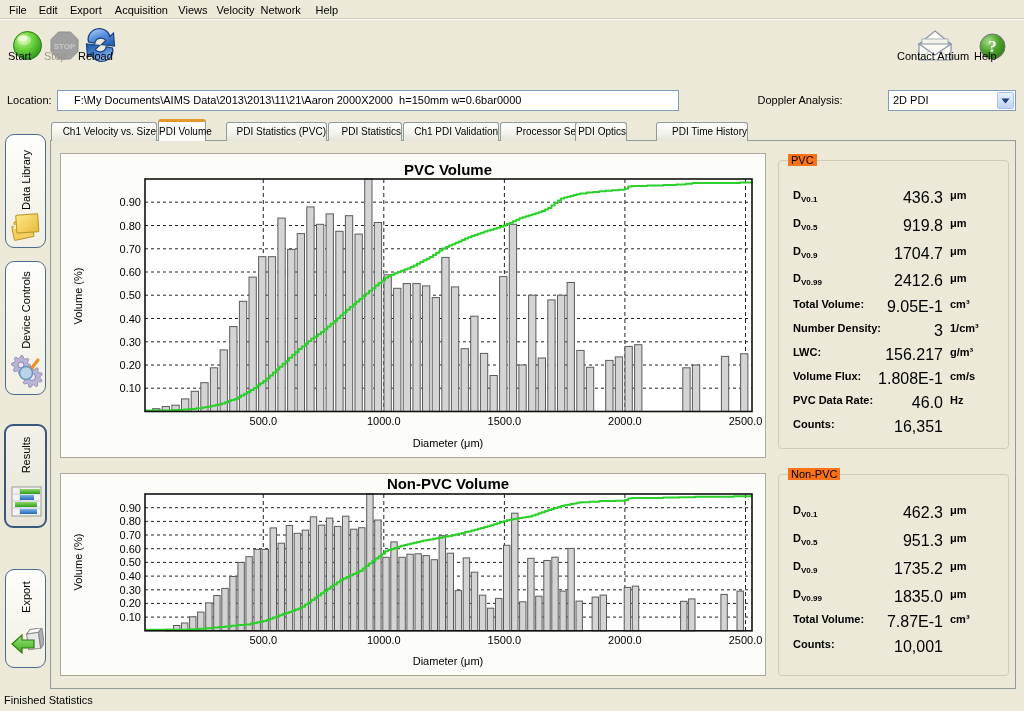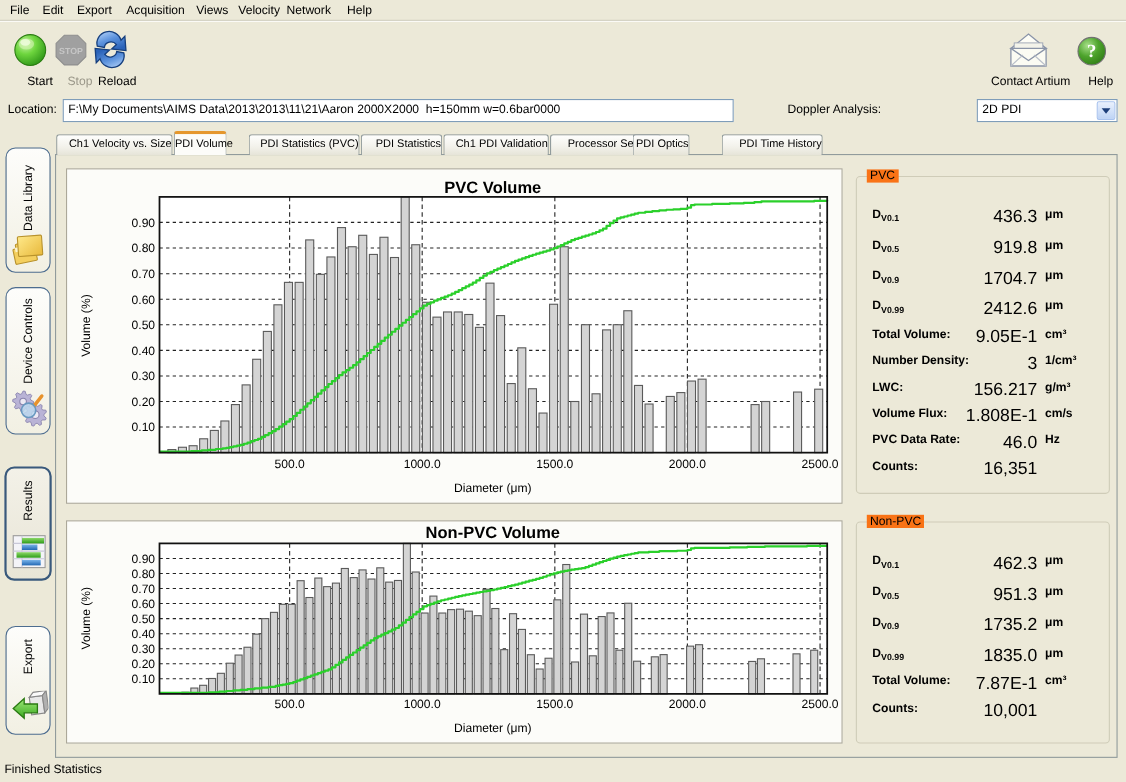--- a/index.html
+++ b/index.html
@@ -1,19 +1,19 @@
 <!DOCTYPE html>
 <html><head><meta charset="utf-8">
 <style>
 html,body{margin:0;padding:0}
 body{width:1024px;height:711px;position:relative;overflow:hidden;
  background:#ece9d8;font-family:"Liberation Sans", sans-serif;font-size:11px;color:#000}
 .abs{position:absolute}
 .menu{top:3px;height:14px;line-height:14px}
-.tlabel{top:68px;text-align:right}
+.tlabel{top:50px;text-align:left}
 .tab{position:absolute;top:122px;height:19px;line-height:18px;text-align:right;
  background:linear-gradient(180deg,#fefefd,#f2f1ea 60%,#e6e4d8);border:1px solid #919b9c;
  border-bottom:none;border-radius:3px 3px 0 0;white-space:nowrap;font-size:10px;box-sizing:border-box}
 .tabsel{position:absolute;top:119px;height:22px;line-height:19px;text-align:center;
  background:#fcfcf9;border:1px solid #919b9c;border-bottom:none;border-radius:3px 3px 0 0;
  border-top:3px solid #e5972d;white-space:nowrap;font-size:10px;z-index:5;box-sizing:border-box}
 .sideb{position:absolute;left:5px;width:39px;border:1px solid #4d6d90;border-radius:9px;
  background:linear-gradient(180deg,#fdfdfb,#f2f0e3)}
 .sideb .txt{position:absolute;left:50%;transform:translateX(-50%) rotate(-90deg);
  transform-origin:center;white-space:nowrap;font-size:11px}
@@ -82,22 +82,22 @@
 <stop offset="0" stop-color="#a8e08a"></stop>
         <stop offset="0.5" stop-color="#4da32c"></stop>
         <stop offset="1" stop-color="#2e7a14"></stop>
       </radialGradient>
     </defs>
 <circle cx="13.5" cy="13.5" r="12.5" fill="url(#hb)" stroke="#717171" stroke-width="1"></circle>
 <text x="13.5" y="19" text-anchor="middle" font-family="Liberation Serif, serif" font-size="17" font-weight="bold" fill="#fff">?</text>
   </svg>
 <div class="abs tlabel" style="left:974px;width:38px">Help</div>
 <div class="abs" style="left:7px;top:94px">Location:</div>
-<div class="abs" style="left:57px;top:90px;width:604px;height:19px;background:#fff;border:1px solid #7f9db9;line-height:19px;padding-left:4px;white-space:nowrap;overflow:hidden">F:\My Documents\AIMS Data\2013\2013\11\21\Aaron 2000X2000&nbsp; h=150mm w=0.6bar0000</div>
-<div class="abs" style="left:716px;top:94px;width:168px;text-align:left">Doppler Analysis:</div>
+<div class="abs" style="left:57px;top:90px;width:604px;height:19px;background:#fff;border:1px solid #7f9db9;line-height:19px;padding-left:16px;white-space:nowrap;overflow:hidden">F:\My Documents\AIMS Data\2013\2013\11\21\Aaron 2000X2000&nbsp; h=150mm w=0.6bar0000</div>
+<div class="abs" style="left:716px;top:94px;width:168px;text-align:center">Doppler Analysis:</div>
 <div class="abs" style="left:888px;top:90px;width:122px;height:19px;background:#fff;border:1px solid #7f9db9;line-height:19px;padding-left:4px">2D PDI<span style="position:absolute;right:1px;top:1px;width:17px;height:17px;background:linear-gradient(180deg,#e9f0fd,#bed4f5);border:1px solid #a8c2ee;border-radius:2px;box-sizing:border-box"></span><svg style="position:absolute;right:5px;top:7px" width="9" height="6">
       <polygon points="0.5,0.5 8.5,0.5 4.5,5.5" fill="#1c3e7a"></polygon>
     </svg></div>
 <div class="abs" style="left:50px;top:140px;width:964px;height:547px;border:1px solid #919b9c;background:#ece9d8"></div>
 <div class="tab" style="left:51px;width:106px">Ch1 Velocity vs. Size</div>
 <div class="tab" style="left:226px;width:101px">PDI Statistics (PVC)</div>
 <div class="tab" style="left:328px;width:74px">PDI Statistics</div>
 <div class="tab" style="left:403px;width:96px">Ch1 PDI Validation</div>
 <div class="tab" style="left:500px;width:101px">Processor Settings</div>
 <div class="tab" style="left:575px;width:52px">PDI Optics</div>

